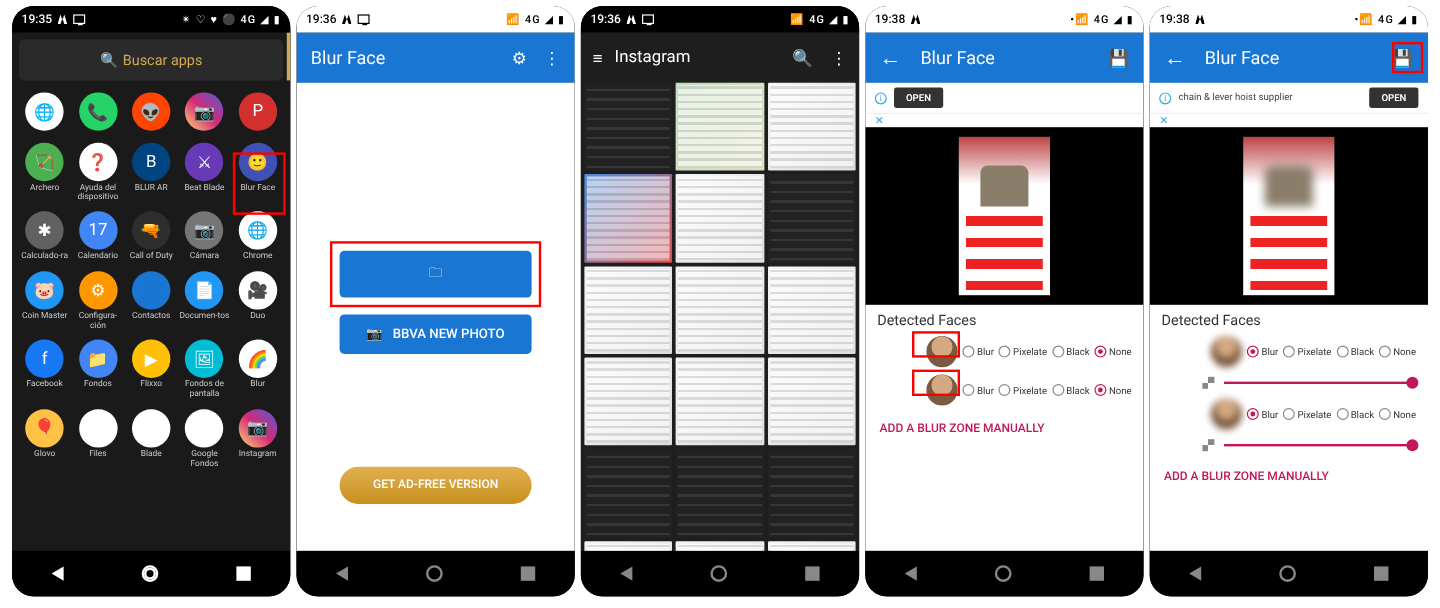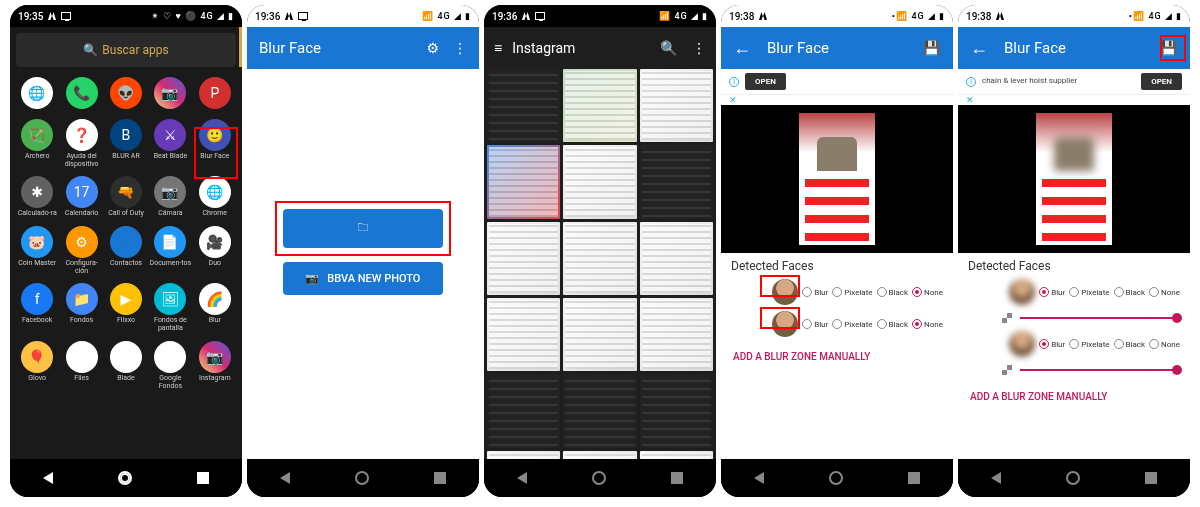--- a/index.html
+++ b/index.html
@@ -252,20 +252,23 @@
       <div style="position:relative">
         <div class="btn-blue">
           <span>🗀</span>
         </div>
         <div class="highlight-red" style="inset:-8px;"></div>
       </div>
       <div class="btn-blue">
         <span>📷</span>
         <span>BBVA NEW PHOTO</span>
       </div>
+      <div class="btn-gold">
+        <span>GET AD-FREE VERSION</span>
+      </div>
     </div>
   </div>
   <div class="nav">
     <span class="nav-tri"></span>
     <span class="nav-circ"></span>
     <span class="nav-sq"></span>
   </div>
 </div>
 
 <div class="phone s3">

